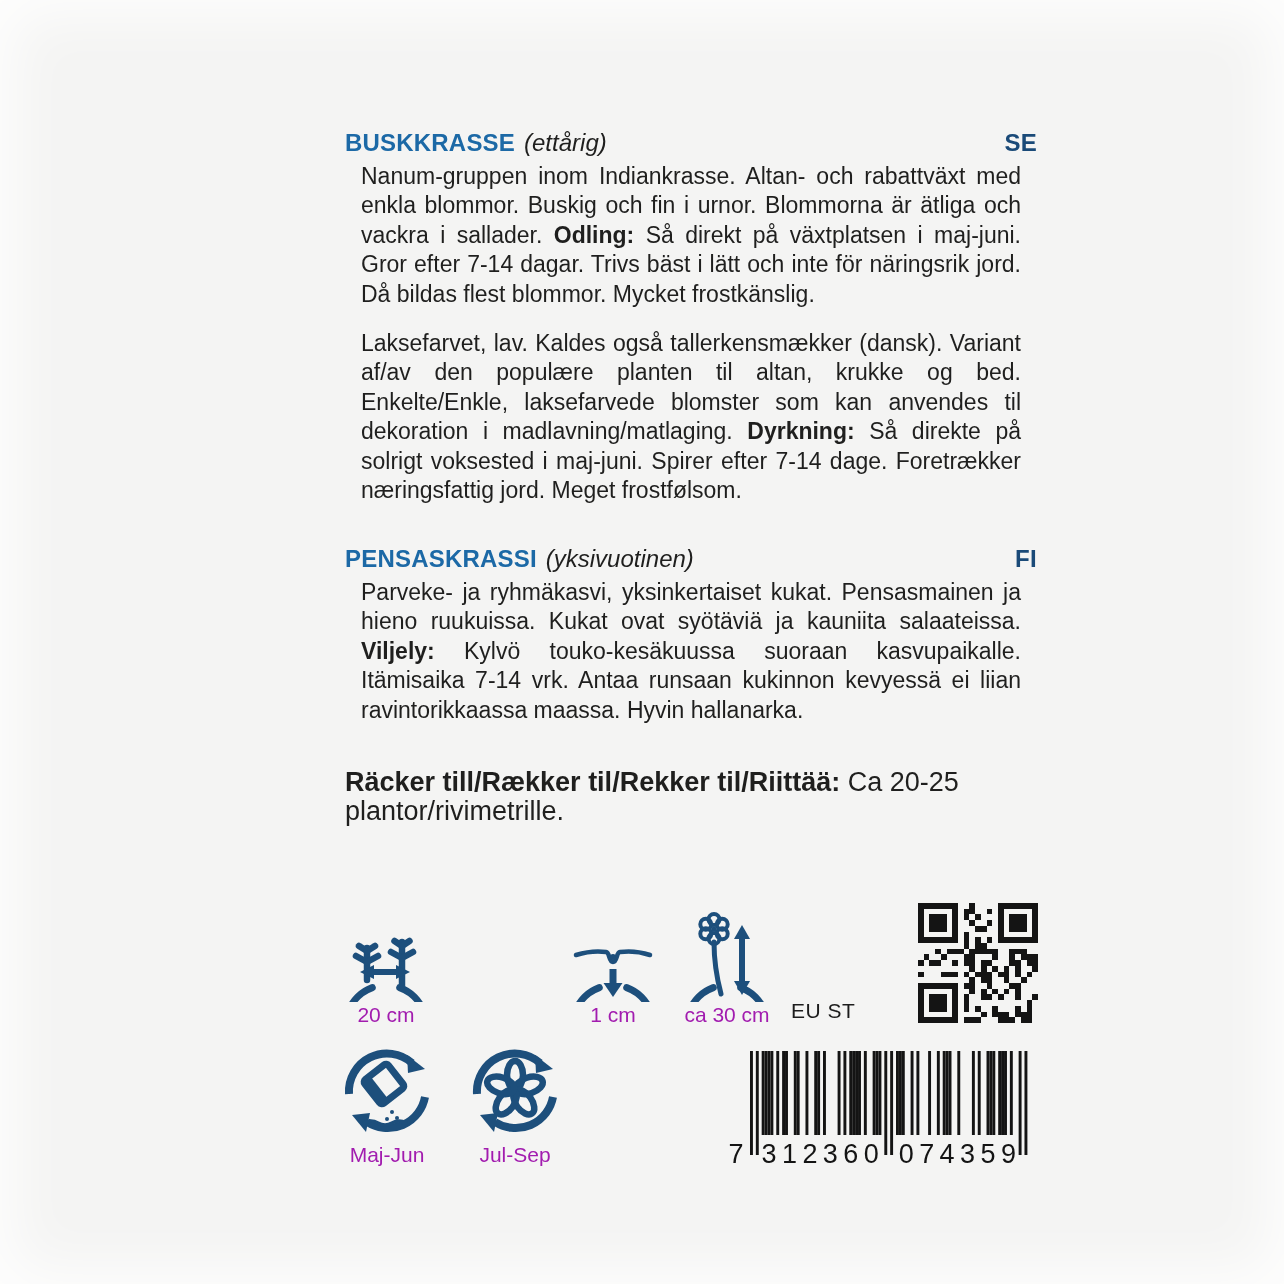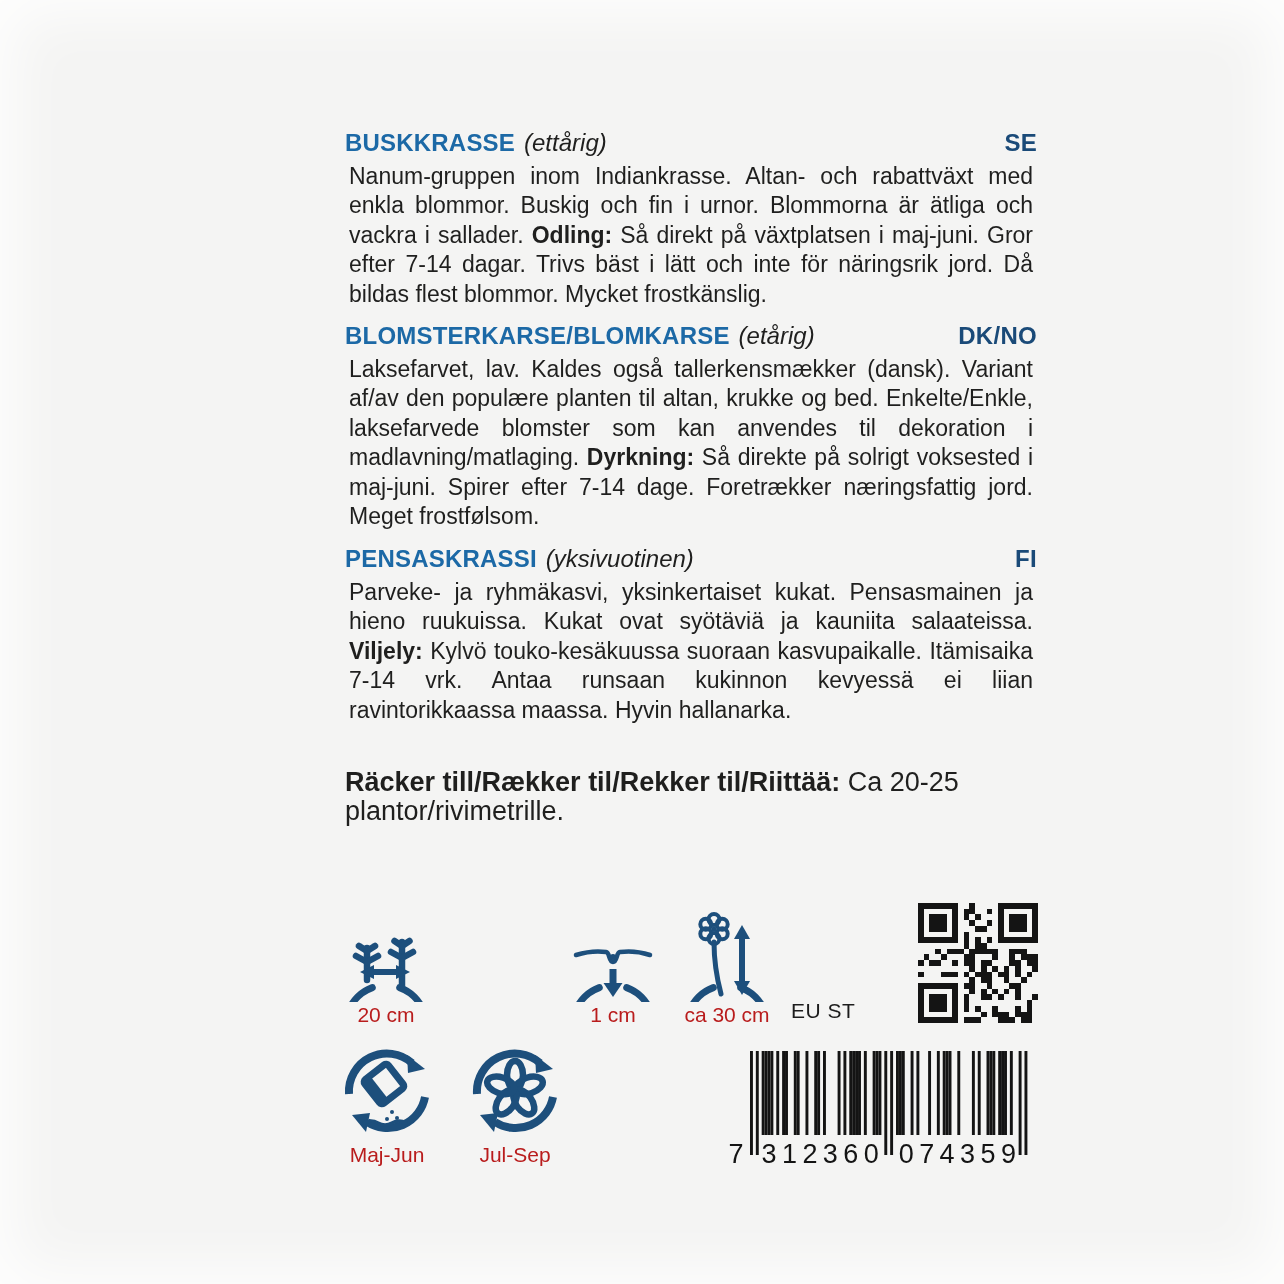--- a/index.html
+++ b/index.html
@@ -12,52 +12,47 @@
   .page::after{
     content:"";position:absolute;inset:0;pointer-events:none;
     box-shadow:inset 0 0 55px 16px rgba(255,255,255,0.85);
   }
   .lang-block{position:absolute;left:345px;width:692px;}
   .head{display:flex;align-items:baseline;font-size:24px;line-height:26px;}
   .h-name{font-weight:bold;color:var(--heading,#1c69a6);letter-spacing:.2px;}
   .h-qual{margin-left:9px;color:var(--text,#1f1f1e);font-style:italic;}
   .h-lang{margin-left:auto;font-weight:bold;color:var(--lang,#1a4a78);letter-spacing:.3px;}
   .body-text{
-    margin:6px 4px 0;font-size:23px;line-height:29.4px;
+    margin:6px 16px 0;font-size:23px;line-height:29.4px;
     text-align:justify;text-justify:inter-word;color:var(--text,#1f1f1e);
   }
   .b{font-weight:bold;}
   .yield{position:absolute;left:345px;top:741px;width:692px;font-size:27px;line-height:29px;}
   .icon{position:absolute;width:100px;text-align:center;color:var(--icon,#1d4f7c);}
   .icon svg{display:block;width:100px;height:100px;}
-  .icon-label{margin-top:1px;font-size:21px;color:#b91c1c;}
+  .icon-label{margin-top:1px;font-size:21px;color:#a21caf;}
   .eu-st{position:absolute;left:791px;top:999px;width:90px;text-align:left;font-size:21px;letter-spacing:.5px;color:#1c1c1c;}
   .qr{position:absolute;left:918px;top:903px;width:120px;height:120px;}
   .barcode{position:absolute;left:724px;top:1051px;}
 </style>
 </head>
 <body>
 
 <div class="page" style="--heading: #1c69a6; --lang: #1a4a78; --icon: #1d4f7c; --text: #1f1f1e; --bg: #f4f4f3;">
 
   <section class="lang-block" style="top:130px">
     <div class="head">
       <span class="h-name">BUSKKRASSE</span>
       <span class="h-qual">(ettårig)</span>
       <span class="h-lang">SE</span>
     </div>
     <p class="body-text"><span>Nanum-gruppen inom Indiankrasse. Altan- och rabattväxt med enkla blommor. Buskig och fin i urnor. Blommorna är ätliga och vackra i sallader. </span><span class="b">Odling:</span><span> Så direkt på växtplatsen i maj-juni. Gror efter 7-14 dagar. Trivs bäst i lätt och inte för näringsrik jord. Då bildas flest blommor. Mycket frostkänslig.</span></p>
   </section>
 
   <section class="lang-block" style="top:323px">
-    <div class="head">
-      <span class="h-name">BLOMSTERKARSE/BLOMKARSE</span>
-      <span class="h-qual">(etårig)</span>
-      <span class="h-lang">DK/NO</span>
-    </div>
     <p class="body-text"><span>Laksefarvet, lav. Kaldes også tallerkensmækker (dansk). Variant af/av den populære planten til altan, krukke og bed. Enkelte/Enkle, laksefarvede blomster som kan anvendes til dekoration i madlavning/matlaging. </span><span class="b">Dyrkning:</span><span> Så direkte på solrigt voksested i maj-juni. Spirer efter 7-14 dage. Foretrækker næringsfattig jord. Meget frostfølsom.</span></p>
   </section>
 
   <section class="lang-block" style="top:546px">
     <div class="head">
       <span class="h-name">PENSASKRASSI</span>
       <span class="h-qual">(yksivuotinen)</span>
       <span class="h-lang">FI</span>
     </div>
     <p class="body-text"><span>Parveke- ja ryhmäkasvi, yksinkertaiset kukat. Pensasmainen ja hieno ruukuissa. Kukat ovat syötäviä ja kauniita salaateissa. </span><span class="b">Viljely:</span><span> Kylvö touko-kesäkuussa suoraan kasvupaikalle. Itämisaika 7-14 vrk. Antaa runsaan kukinnon kevyessä ei liian ravintorikkaassa maassa. Hyvin hallanarka.</span></p>

